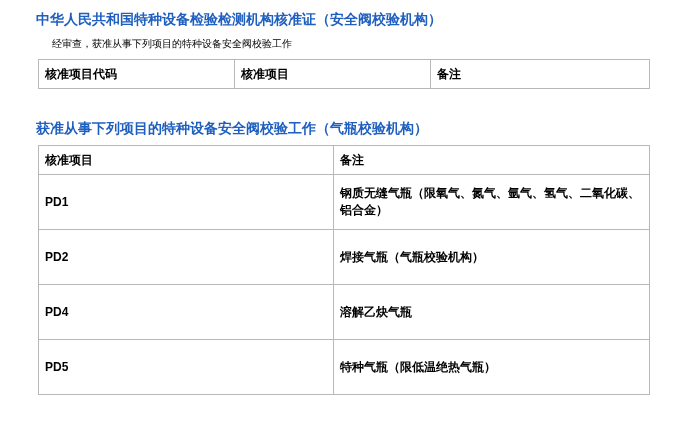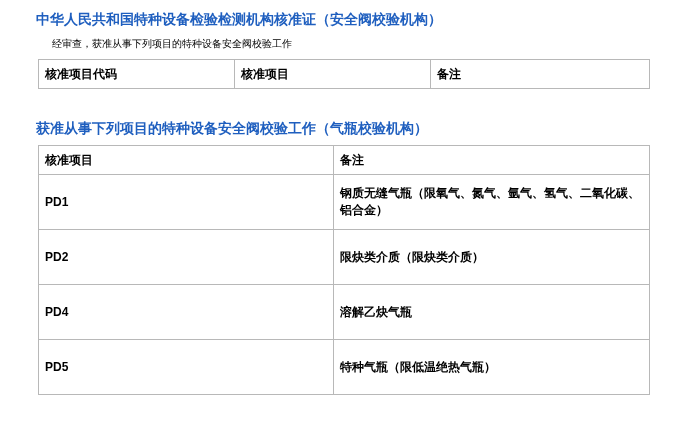--- a/index.html
+++ b/index.html
@@ -112,21 +112,21 @@
           <th>备注</th>
         </tr>
       </thead>
       <tbody>
         <tr>
           <td>PD1</td>
           <td class="remark">钢质无缝气瓶（限氧气、氮气、氩气、氢气、二氧化碳、铝合金）</td>
         </tr>
         <tr>
           <td>PD2</td>
-          <td class="remark">限炔类介质（限炔类介质）</td>
+          <td class="remark">焊接气瓶（气瓶校验机构）</td>
         </tr>
         <tr>
           <td>PD4</td>
           <td class="remark">溶解乙炔气瓶</td>
         </tr>
         <tr>
           <td>PD5</td>
           <td class="remark">特种气瓶（限低温绝热气瓶）</td>
         </tr>
       </tbody>

